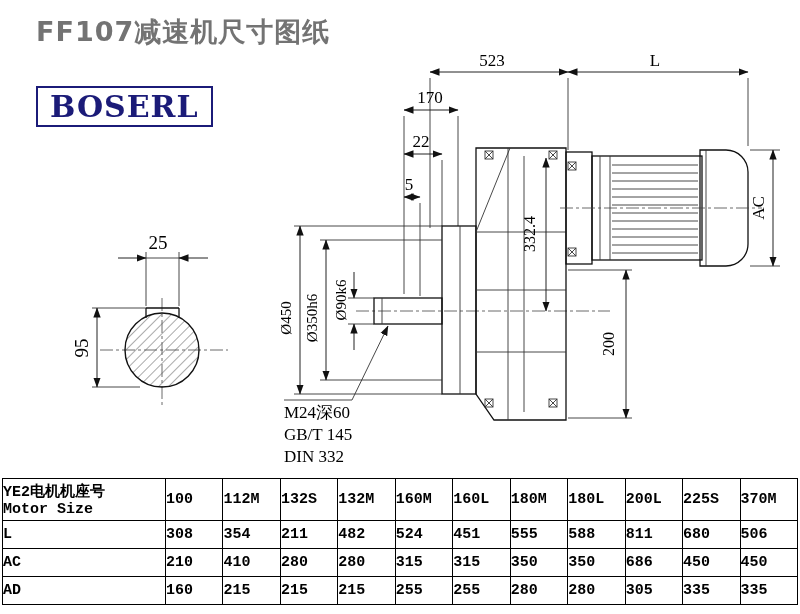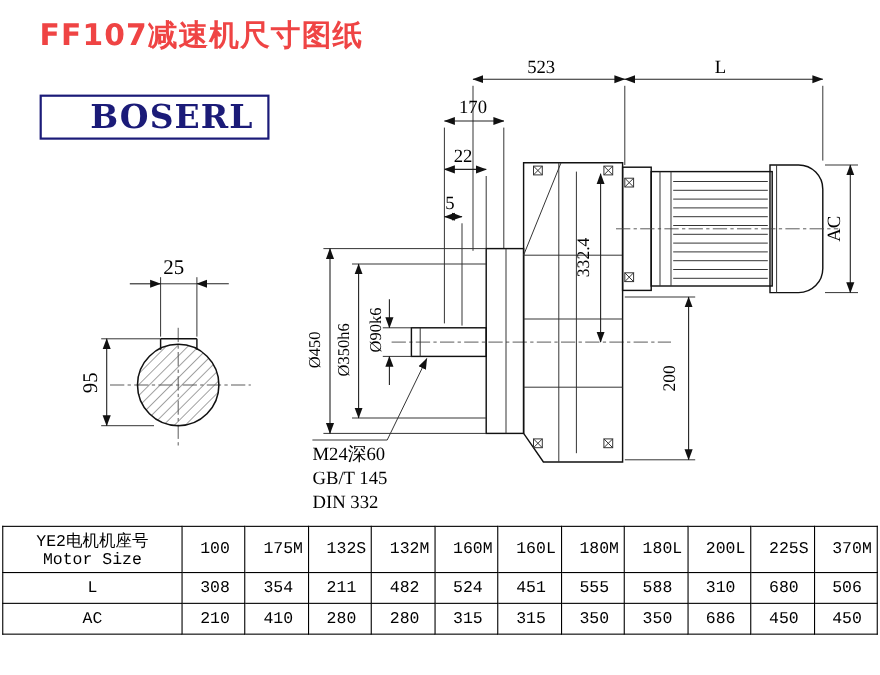--- a/index.html
+++ b/index.html
@@ -1,36 +1,36 @@
 <!DOCTYPE html>
 <html><head>
 <meta charset="utf-8">
 <style>
   * { margin:0; padding:0; box-sizing:border-box; }
   html,body { width:800px; height:614px; background:#fff; font-family:"Liberation Sans", sans-serif; }
   .page { position:relative; width:800px; height:614px; background:#fff; overflow:hidden; }
 
-  .title { position:absolute; left:36px; top:14px; font-size:27px; font-weight:bold; color:#ef4444;
+  .title { position:absolute; left:36px; top:14px; font-size:27px; font-weight:bold; color:#737373;
            font-family:"DejaVu Sans", sans-serif; letter-spacing:1px; }
 
   .brand-box { position:absolute; left:36px; top:86px; border:2px solid #1b1b78; padding:1px 12px; background:#fff; }
-  .brand-box span { font-family:"DejaVu Serif","Liberation Serif",serif; font-size:30px; font-weight:bold; color:#1b1b78; letter-spacing:1px;margin-left:32px; }
+  .brand-box span { font-family:"DejaVu Serif","Liberation Serif",serif; font-size:30px; font-weight:bold; color:#1b1b78; letter-spacing:1px; }
 
   svg.drawing { position:absolute; left:0; top:0; }
   .ln   { stroke:#111; stroke-width:1.3; fill:none; }
   .thin { stroke:#333; stroke-width:0.9; fill:none; }
   .cl   { stroke:#444; stroke-width:0.8; fill:none; stroke-dasharray:13 3 3 3; }
   .dim  { stroke:#222; stroke-width:1; fill:none; }
   svg text { font-family:"Liberation Serif","DejaVu Serif",serif; fill:#000; }
   .t15{font-size:15px}.t16{font-size:16px}.t17{font-size:17px}.t19{font-size:19px}
 
   table.dim-table { position:absolute; left:2px; top:478px; width:796px; border-collapse:collapse;
                     table-layout:fixed; font-family:"Liberation Mono","DejaVu Sans Mono",monospace; }
-  .dim-table td, .dim-table th { border:1px solid #000; text-align:center; font-size:15px;
-                                 font-weight:normal; color:#000; padding:1px 16px; overflow:hidden; }
+  .dim-table td, .dim-table th { border:1px solid #000; text-align:left; font-size:15px;
+                                 font-weight:bold; color:#000; padding:1px 0; overflow:hidden; }
   .dim-table th.size-col { width:163px; }
   .dim-table thead tr { height:42px; }
   .dim-table tbody tr { height:28px; }
 </style>
 </head>
 <body>
 
 <div class="page">
 
   <h1 class="title">FF107减速机尺寸图纸</h1>
@@ -195,21 +195,21 @@
   </svg>
 
   <table class="dim-table">
     <thead>
       <tr>
         <th class="size-col">
           <div>YE2电机机座号</div>
           <div>Motor Size</div>
         </th>
         <th>100</th>
-        <th>175M</th>
+        <th>112M</th>
         <th>132S</th>
         <th>132M</th>
         <th>160M</th>
         <th>160L</th>
         <th>180M</th>
         <th>180L</th>
         <th>200L</th>
         <th>225S</th>
         <th>370M</th>
       </tr>
@@ -218,34 +218,48 @@
       <tr>
         <td>L</td>
         <td>308</td>
         <td>354</td>
         <td>211</td>
         <td>482</td>
         <td>524</td>
         <td>451</td>
         <td>555</td>
         <td>588</td>
-        <td>310</td>
+        <td>811</td>
         <td>680</td>
         <td>506</td>
       </tr>
       <tr>
         <td>AC</td>
         <td>210</td>
         <td>410</td>
         <td>280</td>
         <td>280</td>
         <td>315</td>
         <td>315</td>
         <td>350</td>
         <td>350</td>
         <td>686</td>
         <td>450</td>
         <td>450</td>
       </tr>
+      <tr>
+        <td>AD</td>
+        <td>160</td>
+        <td>215</td>
+        <td>215</td>
+        <td>215</td>
+        <td>255</td>
+        <td>255</td>
+        <td>280</td>
+        <td>280</td>
+        <td>305</td>
+        <td>335</td>
+        <td>335</td>
+      </tr>
     </tbody>
   </table>
 
 </div>
 
 </body></html>

